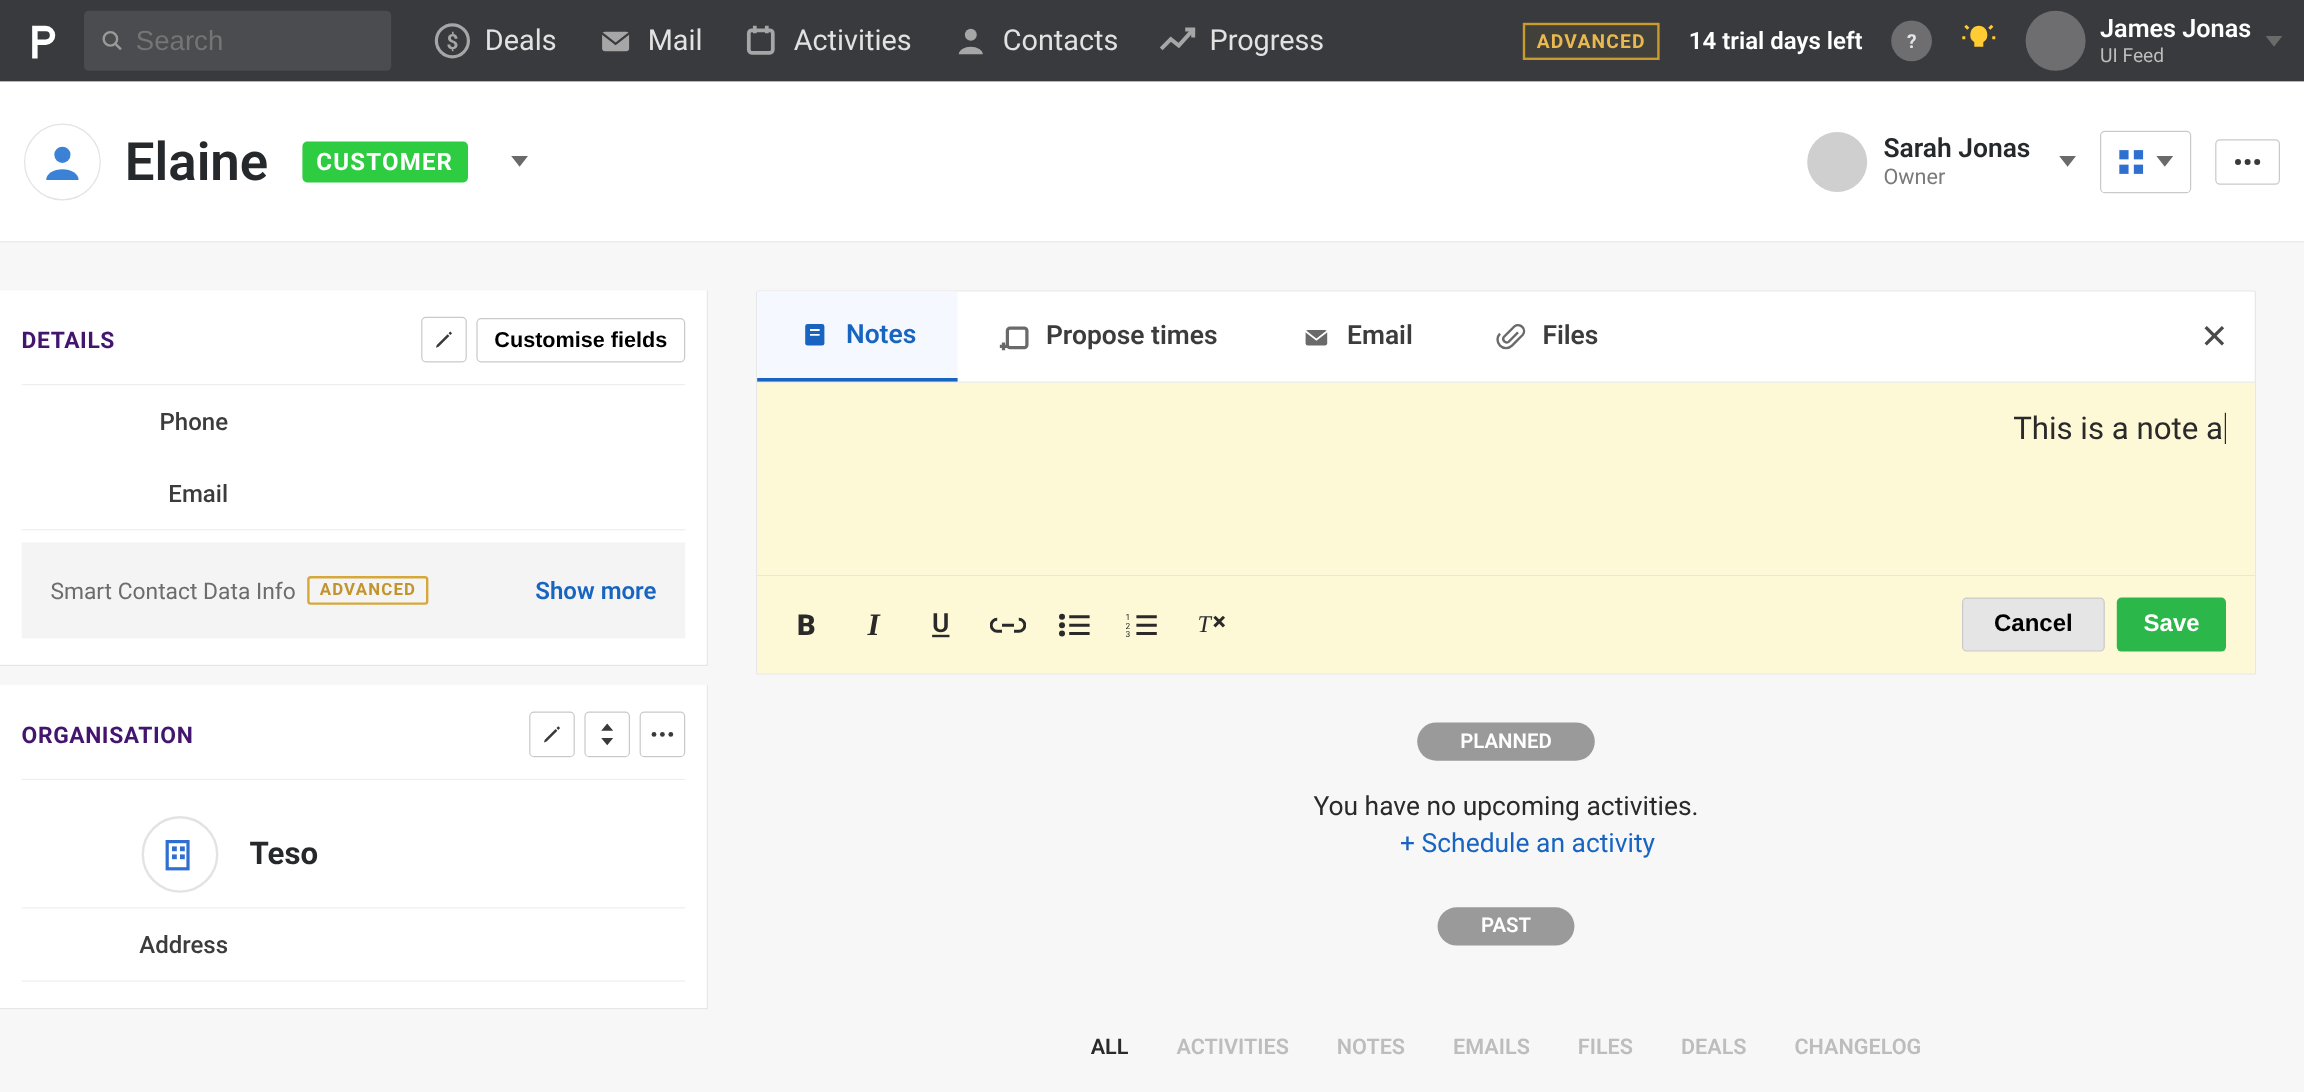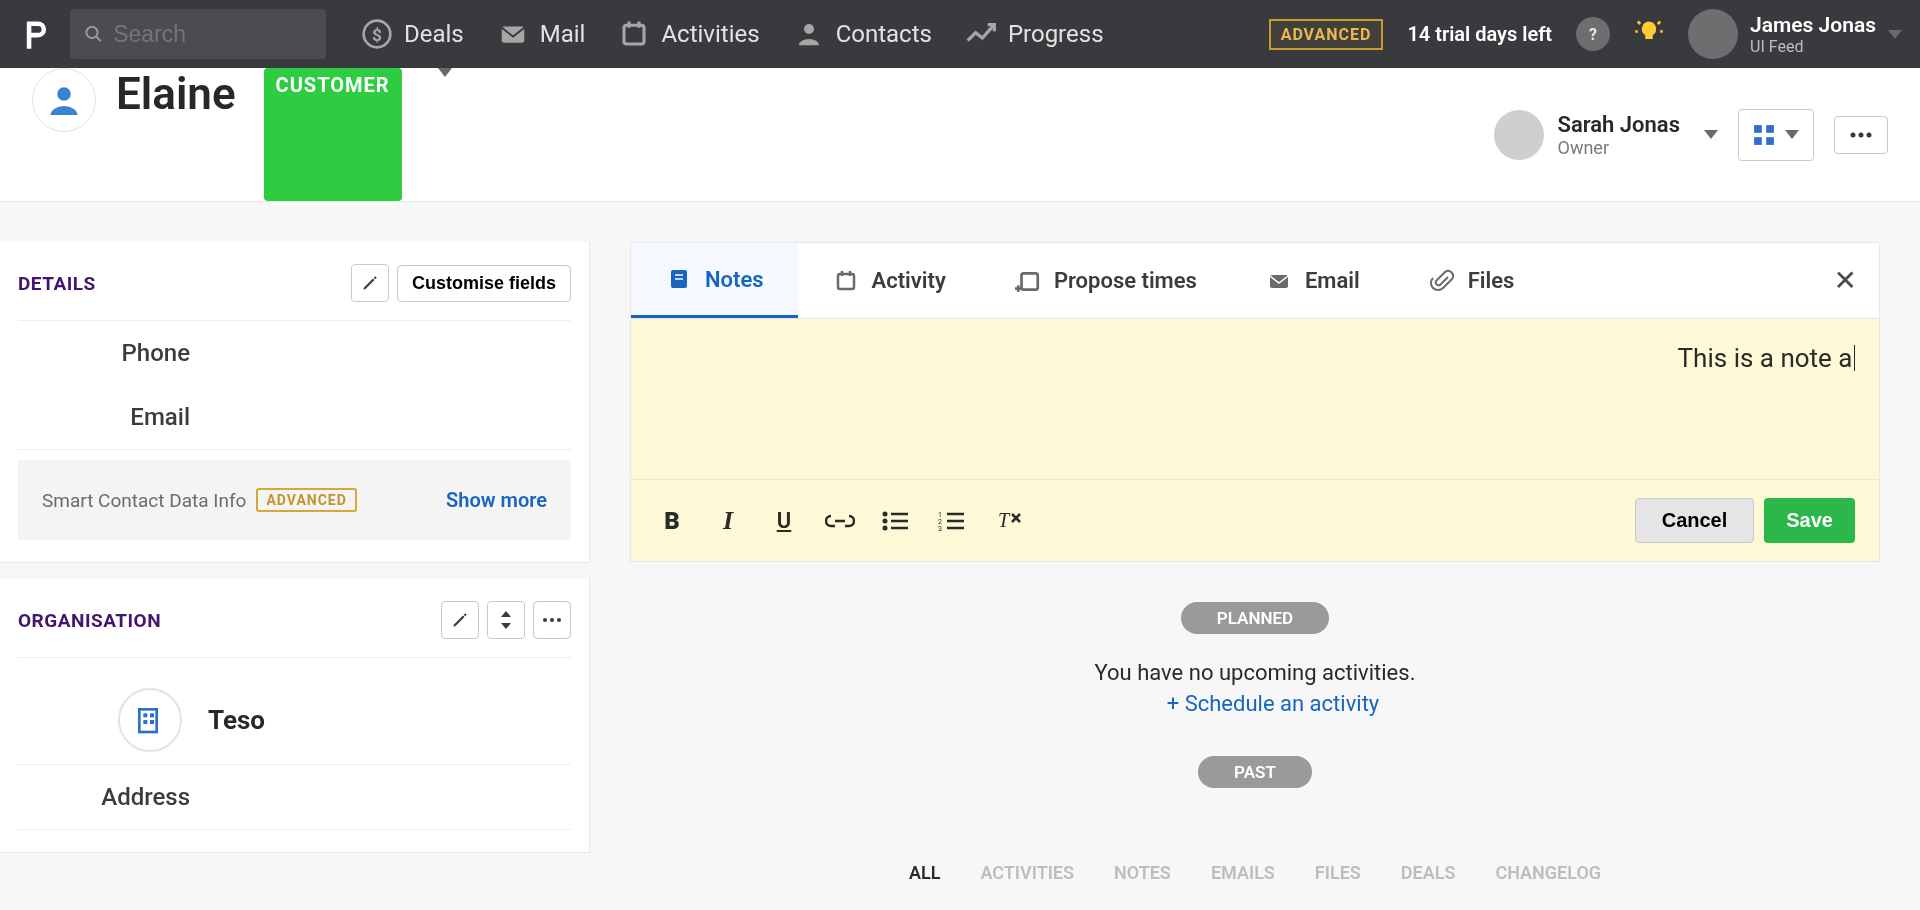--- a/index.html
+++ b/index.html
@@ -17,21 +17,21 @@
 .adv-badge { border: 2px solid #c99a2c; color: #e9b84e; background: #41403b; font-size: 16px; font-weight: 700; padding: 4px 10px; letter-spacing: 1px; }
 .trial { color: #fff; font-size: 20px; font-weight: 600; }
 .round-icon { width: 34px; height: 34px; border-radius: 50%; background: #6e6e70; display: flex; align-items: center; justify-content: center; color: #e5e5e5; font-weight: 700; }
 .bulb { width: 30px; height: 30px; color: #ffcc33; }
 .avatar-sm { width: 50px; height: 50px; border-radius: 50%; background: #6e6e70; }
 .user-block { display: flex; align-items: center; gap: 12px; }
 .user-text .uname { color: #fff; font-size: 21px; font-weight: 600; }
 .user-text .urole { color: #bdbdbd; font-size: 16px; }
 
 
-.subheader { height: 134px; background: #fff; border-bottom: 1px solid #e7e7e7; display: flex; padding: 0 32px; gap: 20px; }
+.subheader { height: 134px; background: #fff; border-bottom: 1px solid #e7e7e7; display: flex; align-items: center; padding: 0 20px; gap: 20px; }
 .contact-avatar { width: 64px; height: 64px; border-radius: 50%; border: 1px solid #e3e3e3; display: flex; align-items: center; justify-content: center; position: relative; }
 .contact-name { font-size: 44px; font-weight: 600; }
 .cust-badge { background: #2ecc40; color: #fff; font-size: 20px; font-weight: 700; padding: 5px 12px; border-radius: 4px; letter-spacing: 1px; margin-left: 8px; }
 .subheader .right { margin-left: auto; display: flex; align-items: center; gap: 20px; }
 .owner-block { display: flex; align-items: center; gap: 14px; }
 .owner-av { width: 50px; height: 50px; border-radius: 50%; background: #cfcfcf; }
 .owner-text .oname { font-size: 22px; font-weight: 600; }
 .owner-text .orole { font-size: 18px; color: #7a7a7a; }
 .btn-green { background: #2bb749; color: #fff; font-size: 22px; font-weight: 700; border: none; border-radius: 4px; padding: 18px 28px; cursor: pointer; }
 .btn-outline { background: #fff; border: 1px solid #c9c9c9; border-radius: 4px; padding: 14px; display: flex; align-items: center; gap: 10px; cursor: pointer; }
@@ -40,21 +40,21 @@
 
 .content { display: flex; gap: 40px; padding: 40px 0 0 0; height: calc(910px - 68px - 134px); }
 .left-col { display: flex; flex-direction: column; gap: 16px; width: 590px; }
 .card { background: #fff; border: 1px solid #e7e7e7; border-top: none; border-left: none; padding: 22px 18px; }
 .card-head { display: flex; align-items: center; padding-bottom: 18px; border-bottom: 1px solid #eee; }
 .card-title { color: #43156e; font-size: 19px; font-weight: 700; letter-spacing: 0.5px; }
 .card-head .spacer { flex: 1; }
 .icon-btn { width: 38px; height: 38px; border: 1px solid #c9c9c9; border-radius: 4px; background: #fff; display: flex; align-items: center; justify-content: center; cursor: pointer; }
 .text-btn { border: 1px solid #c9c9c9; border-radius: 4px; background: #fff; font-size: 18px; font-weight: 600; padding: 7px 14px; cursor: pointer; }
 .field-row { display: flex; padding: 18px 12px; }
-.field-label { width: 160px; text-align: right; font-size: 24px; color: #3c3c3c; font-weight: 500; }
+.field-label { width: 160px; text-align: right; font-size: 20px; color: #3c3c3c; font-weight: 500; }
 .smart-box { background: #f4f4f4; margin-top: 10px; padding: 28px 24px; display: flex; align-items: center; gap: 10px; }
 .smart-box .label { color: #6c6c6c; font-size: 19px; }
 .adv-pill { border: 2px solid #d6a83a; color: #c3932d; font-size: 14px; font-weight: 700; padding: 2px 8px; border-radius: 3px; letter-spacing: 1px; }
 .show-more { margin-left: auto; color: #1865c1; font-size: 20px; font-weight: 600; cursor: pointer; }
 .org-row { display: flex; align-items: center; gap: 26px; padding: 30px 12px 12px 100px; }
 .org-av { width: 64px; height: 64px; border-radius: 50%; border: 2px solid #e3e3e3; display: flex; align-items: center; justify-content: center; color: #2f6fd0; }
 .org-name { font-size: 26px; font-weight: 700; }
 
 
 .right-col { flex: 1; margin-right: 40px; }
@@ -283,30 +283,20 @@
               <svg width="24" height="24" viewBox="0 0 24 24">
                 <rect x="4" y="3" width="16" height="18" rx="2" fill="#1865c1"></rect>
                 <line x1="8" y1="8" x2="16" y2="8" stroke="#fff" stroke-width="1.5"></line>
                 <line x1="8" y1="12" x2="16" y2="12" stroke="#fff" stroke-width="1.5"></line>
               </svg>
             </span>
           <span>Notes</span>
         </div>
         <div class="tab">
           <span class="ticon">
-              <svg width="24" height="24" viewBox="0 0 24 24">
-                <rect x="4" y="5" width="16" height="15" rx="2" stroke="#6a6a6a" stroke-width="2.5" fill="none"></rect>
-                <line x1="8" y1="2" x2="8" y2="7" stroke="#6a6a6a" stroke-width="2.5"></line>
-                <line x1="16" y1="2" x2="16" y2="7" stroke="#6a6a6a" stroke-width="2.5"></line>
-              </svg>
-            </span>
-          <span>Activity</span>
-        </div>
-        <div class="tab">
-          <span class="ticon">
               <svg width="26" height="26" viewBox="0 0 24 24">
                 <rect x="6" y="5" width="15" height="15" rx="2" stroke="#6a6a6a" stroke-width="2.5" fill="none"></rect>
                 <line x1="3" y1="16" x2="3" y2="22" stroke="#6a6a6a" stroke-width="2.5"></line>
                 <line x1="0" y1="19" x2="6" y2="19" stroke="#6a6a6a" stroke-width="2.5"></line>
               </svg>
             </span>
           <span>Propose times</span>
         </div>
         <div class="tab">
           <span class="ticon">

